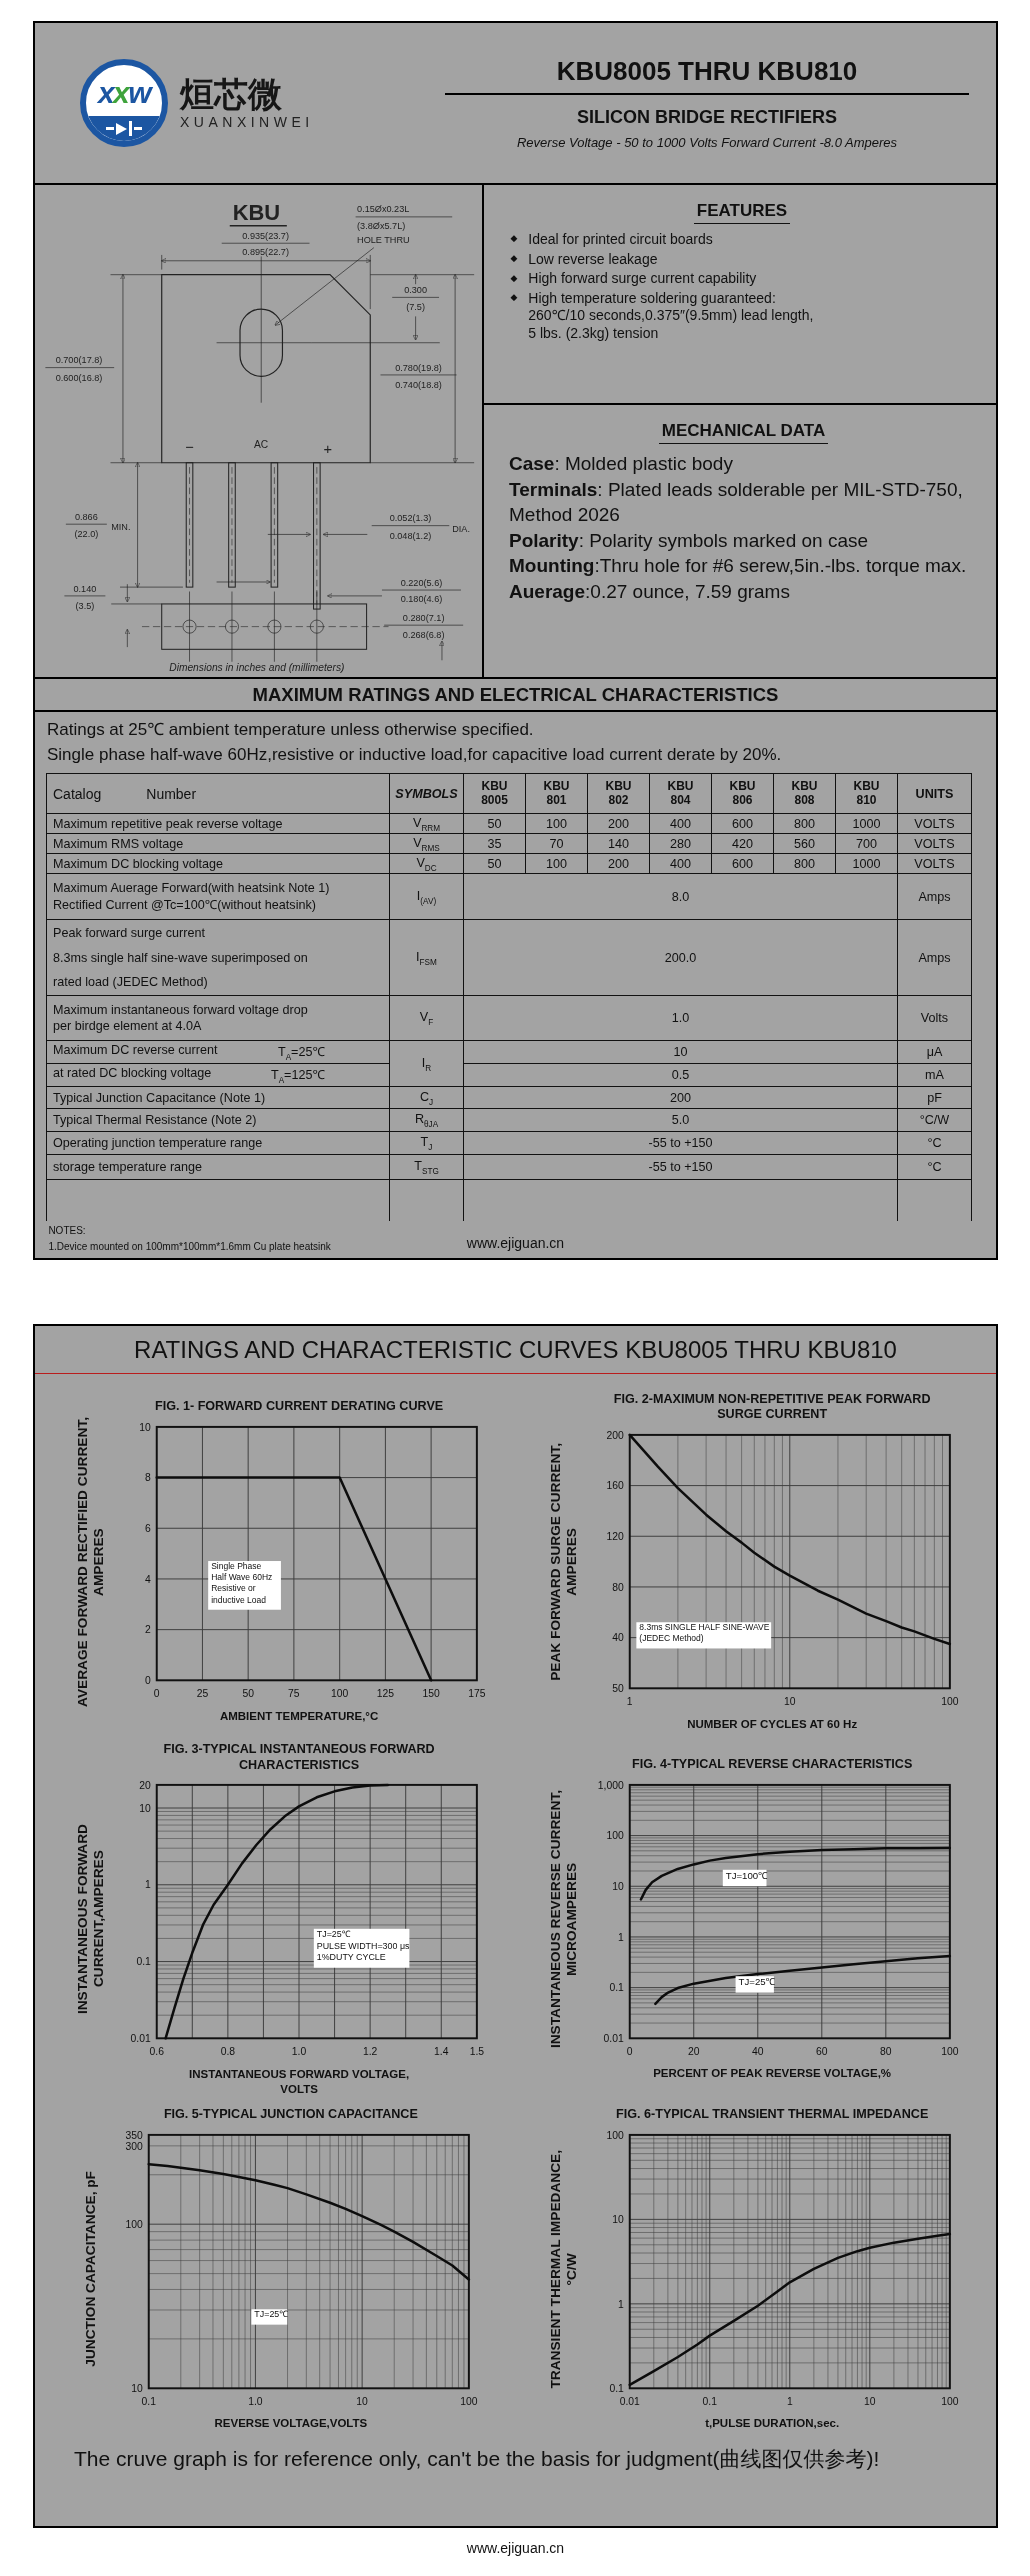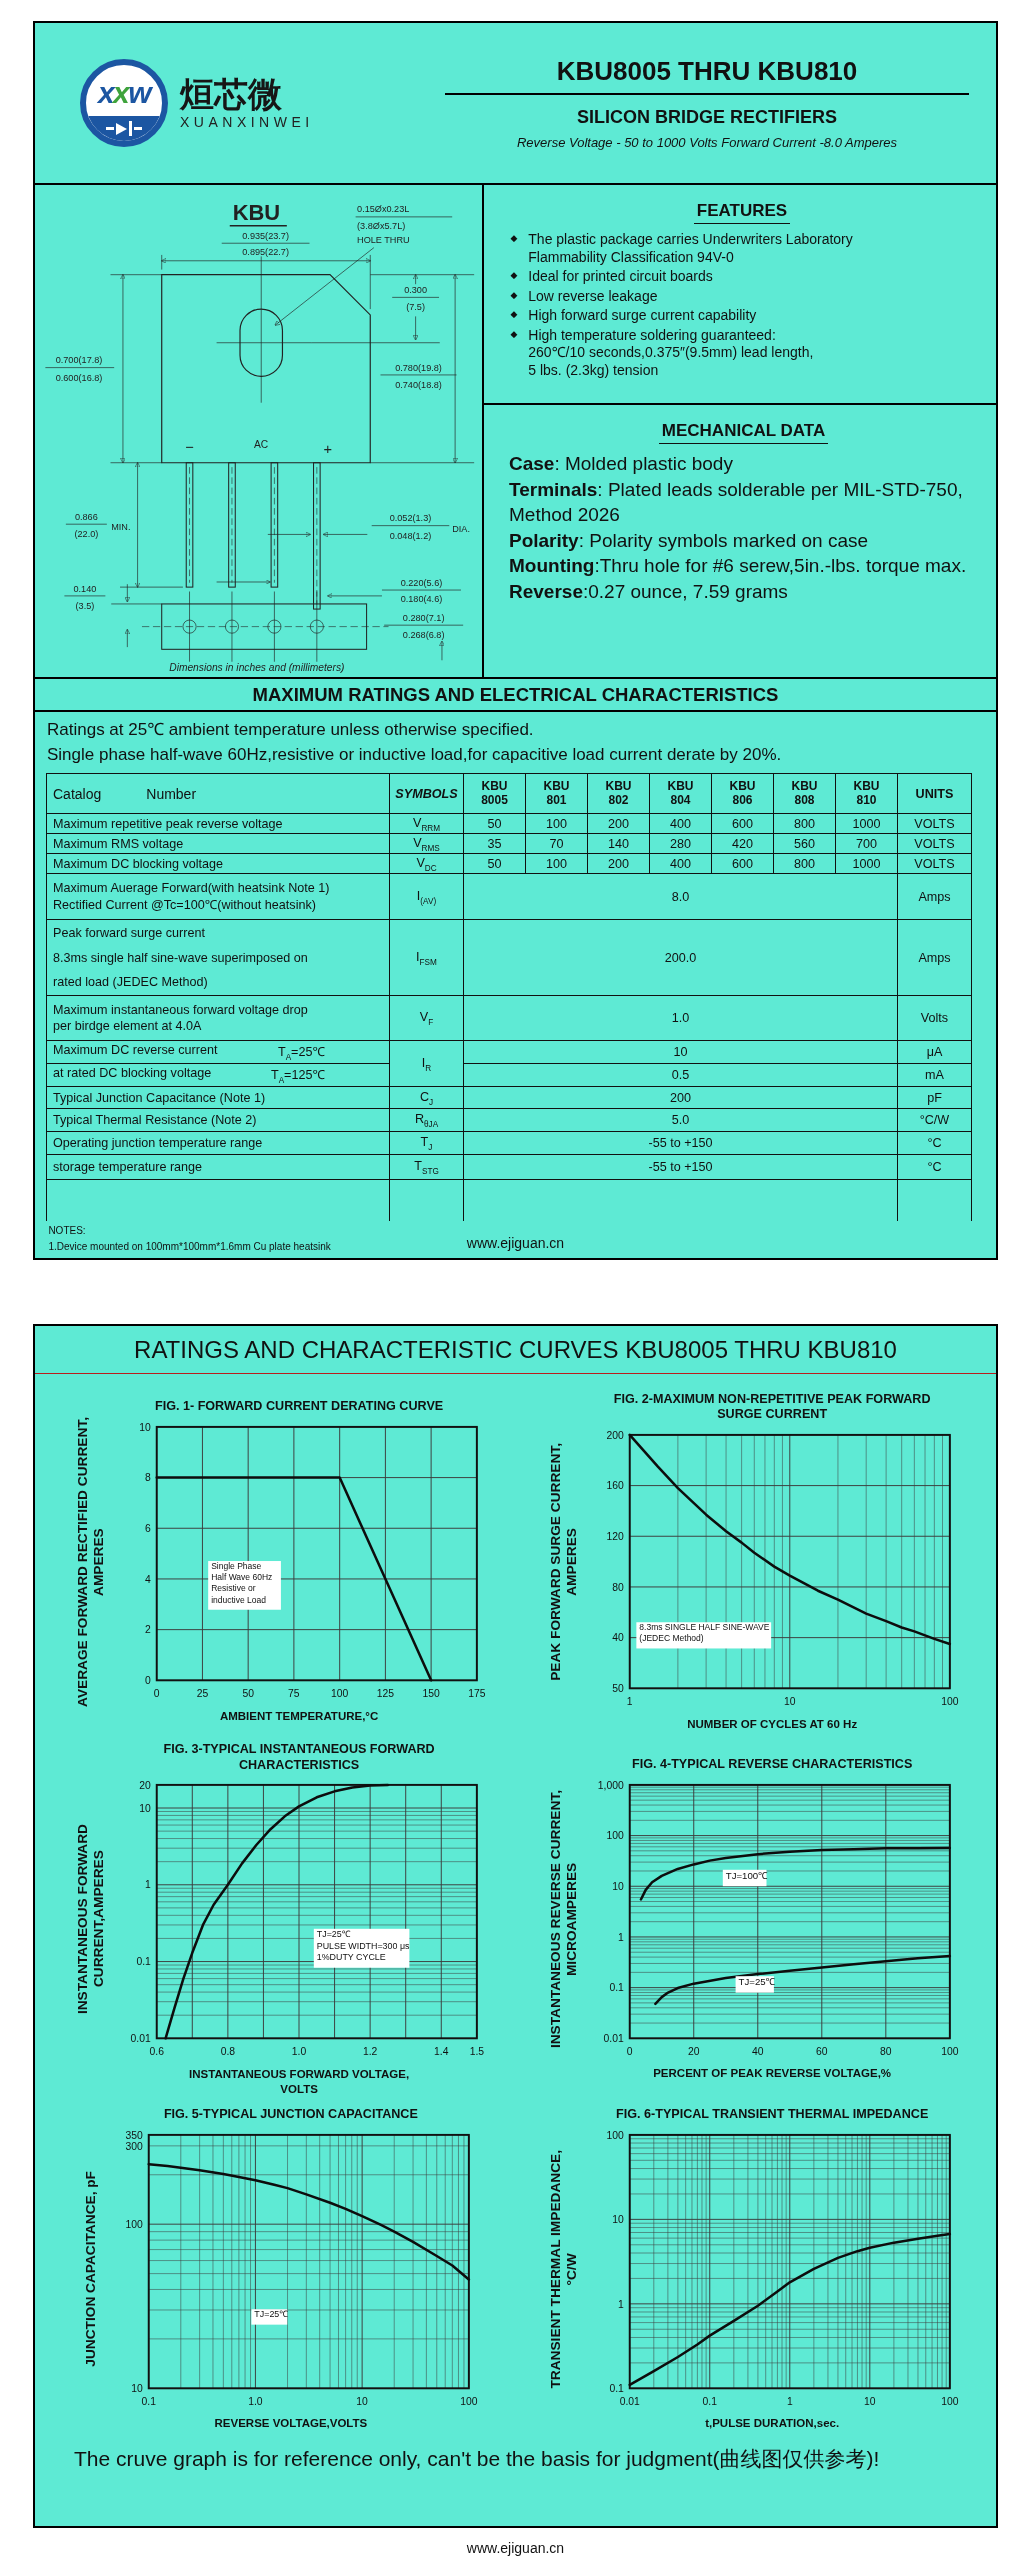--- a/index.html
+++ b/index.html
@@ -1,17 +1,17 @@
 <!DOCTYPE html>
 <html style="font-size:12px"><head>
 <meta charset="utf-8">
 <style>
   html,body{margin:0;padding:0;background:#fff;}
   body{width:1031px;font-family:"Liberation Sans",sans-serif;color:#111;-webkit-font-smoothing:antialiased;}
-  .page{position:relative;margin:0 33px;border:2.2px solid #000;background:#5eead4;}
+  .page{position:relative;margin:0 33px;border:2.2px solid #000;background:#a3a3a3;}
   #page1{margin-top:21px;height:1235px;overflow:hidden;}
   #page2{margin-top:64px;height:1200px;overflow:hidden;}
   .site{text-align:center;font-size:14px;color:#111;}
   .p1-foot{position:absolute;left:0;right:0;bottom:7.4px;}
   .p2-foot{margin:12px 0 15px;}
 
   
   .p1-header{display:flex;align-items:center;border-bottom:2.2px solid #000;height:160px;}
   .logo{display:flex;align-items:center;gap:12px;padding-left:45px;width:404px;box-sizing:border-box;}
   .mark{position:relative;width:88px;height:88px;border:6px solid #1c56a2;border-radius:50%;box-sizing:border-box;overflow:hidden;background:#fff;flex:0 0 auto;}
@@ -259,38 +259,36 @@
           <line x1="548" y1="642" x2="548" y2="616" marker-end="url(#ar)"></line>
         </g>
         <text class="cap" x="295" y="657" text-anchor="middle">Dimensions in inches and (millimeters)</text>
       </svg>
     </div>
 
     <div class="col-right">
       <div class="features">
         <div class="blk-head"><span>FEATURES</span></div>
         <ul>
-          <li>The plastic package carries Underwriters Laboratory
-Flammability Classification 94V-0</li>
           <li>Ideal for printed circuit boards</li>
           <li>Low reverse leakage</li>
           <li>High forward surge current capability</li>
           <li>High temperature soldering guaranteed:
 260℃/10 seconds,0.375″(9.5mm) lead length,
 5 lbs. (2.3kg) tension</li>
         </ul>
       </div>
       <div class="mech">
         <div class="blk-head"><span>MECHANICAL DATA</span></div>
         <div class="mrow"><b>Case</b><span>: Molded plastic body</span></div>
         <div class="mrow"><b>Terminals</b><span>: Plated leads solderable per MIL-STD-750,
  Method 2026</span></div>
         <div class="mrow"><b>Polarity</b><span>: Polarity symbols marked on case</span></div>
         <div class="mrow"><b>Mounting</b><span>:Thru hole for #6 serew,5in.-lbs. torque max.</span></div>
-        <div class="mrow"><b>Reverse</b><span>:0.27 ounce, 7.59 grams</span></div>
+        <div class="mrow"><b>Auerage</b><span>:0.27 ounce, 7.59 grams</span></div>
       </div>
     </div>
   </div>
 
   <div class="r-head">MAXIMUM RATINGS AND ELECTRICAL CHARACTERISTICS</div>
   <div class="r-notes">
     <div>Ratings at 25℃ ambient temperature unless otherwise specified.</div>
     <div>Single phase half-wave 60Hz,resistive or inductive load,for capacitive load current derate by 20%.</div>
   </div>
   <table class="rt" id="ratings-table">

